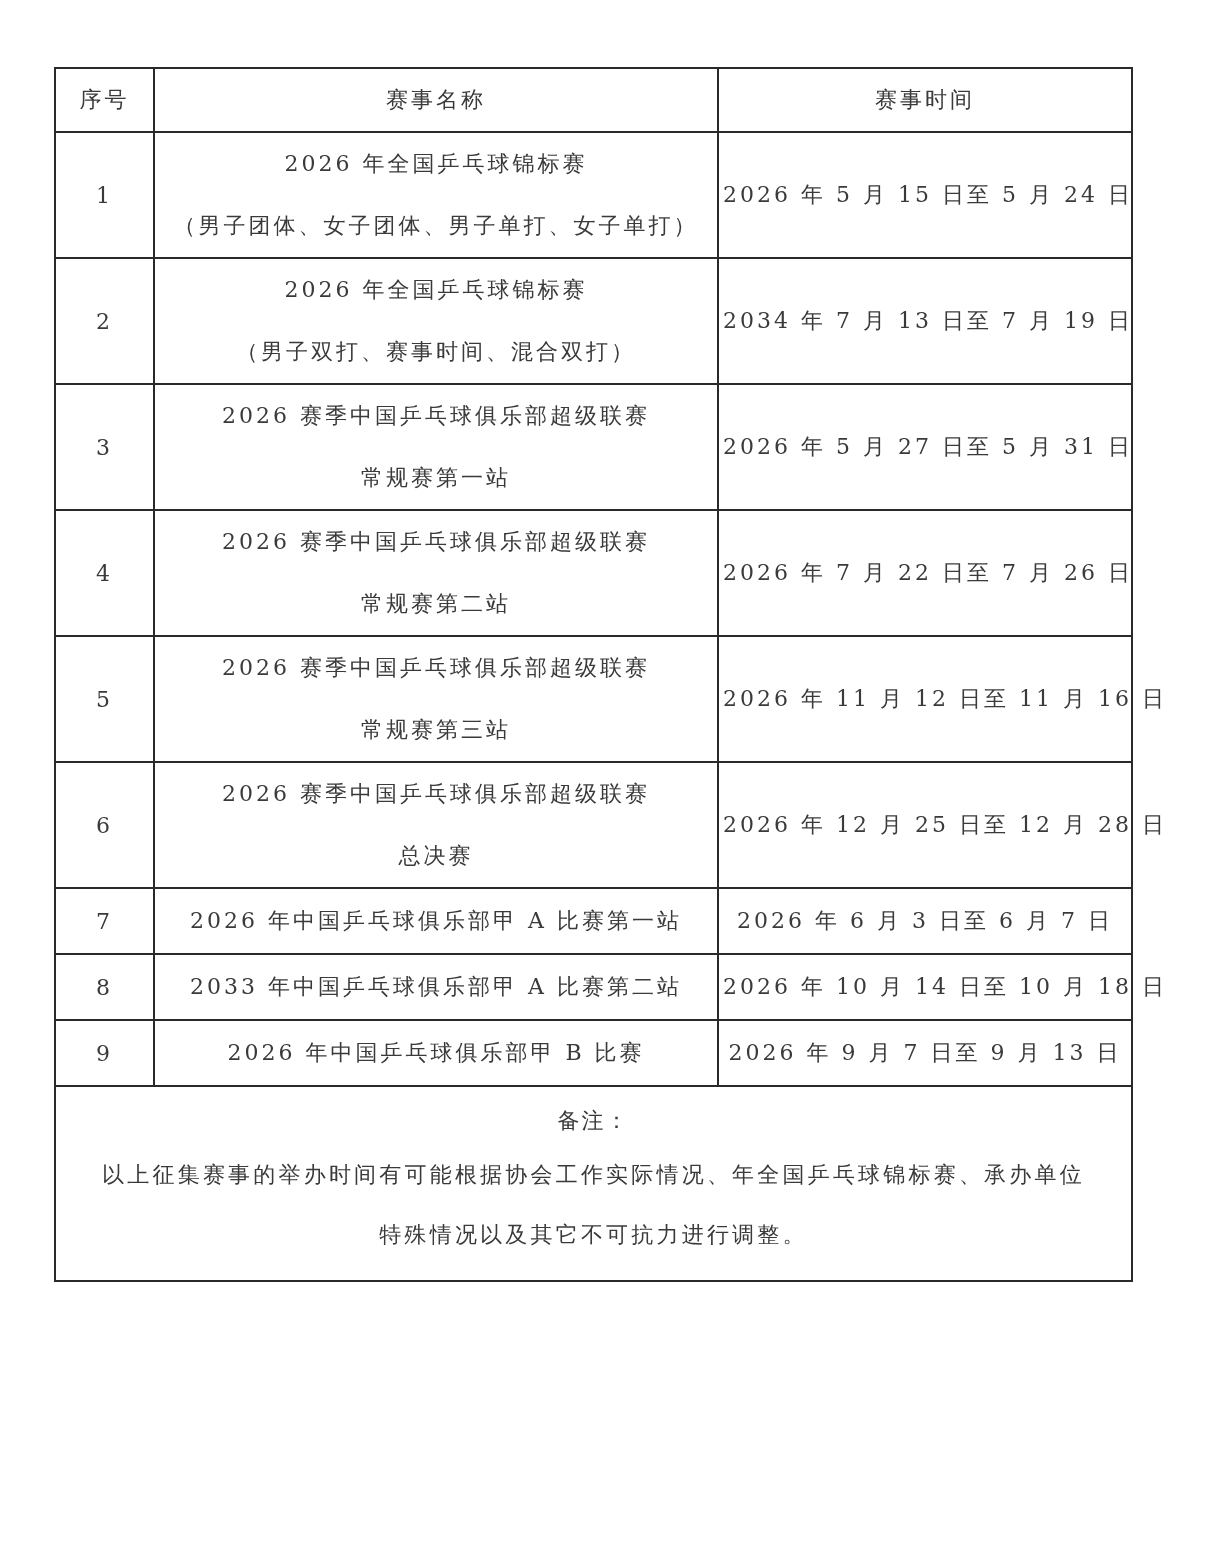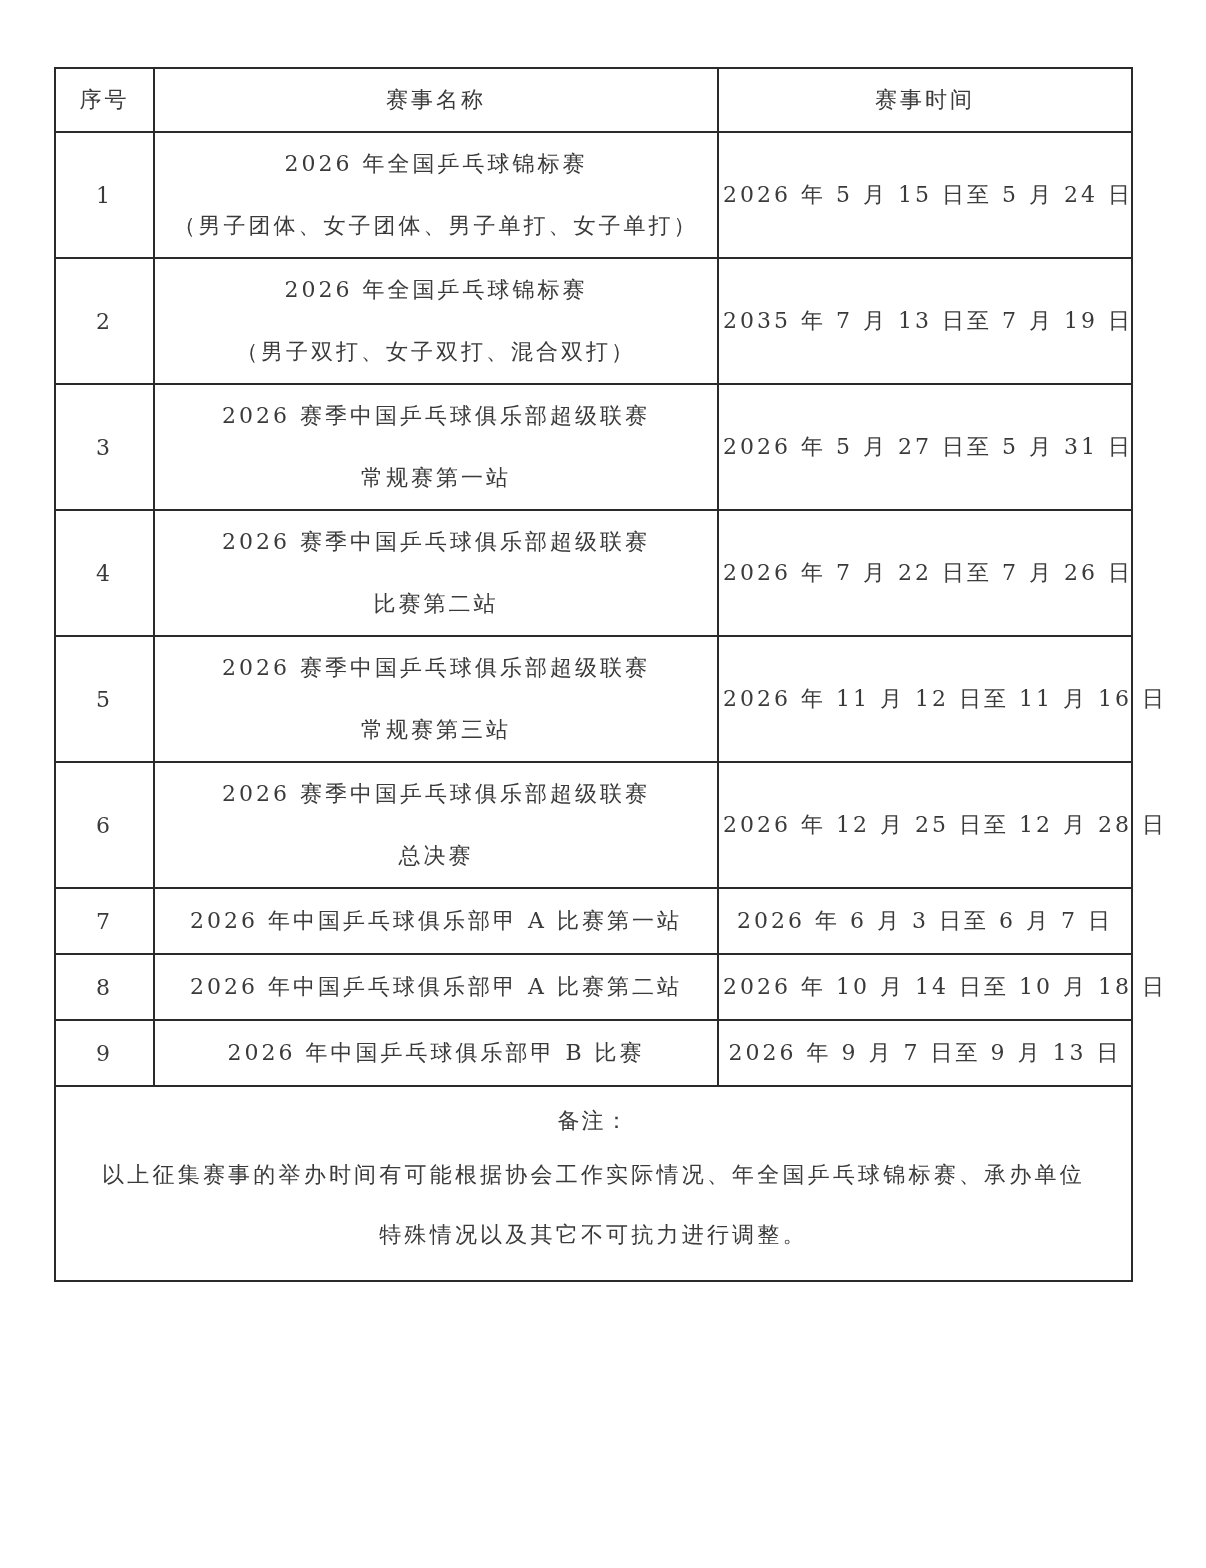--- a/index.html
+++ b/index.html
@@ -85,37 +85,37 @@
       <td>
         <span class="name-line">2026 年全国乒乓球锦标赛</span>
         <span class="name-line">（男子团体、女子团体、男子单打、女子单打）</span>
       </td>
       <td class="cell-single">2026 年 5 月 15 日至 5 月 24 日</td>
     </tr>
     <tr class="row-double">
       <td>2</td>
       <td>
         <span class="name-line">2026 年全国乒乓球锦标赛</span>
-        <span class="name-line">（男子双打、女子双打、混合双打）</span>
+        <span class="name-line">（男子双打、赛事时间、混合双打）</span>
       </td>
-      <td class="cell-single">2035 年 7 月 13 日至 7 月 19 日</td>
+      <td class="cell-single">2034 年 7 月 13 日至 7 月 19 日</td>
     </tr>
     <tr class="row-double">
       <td>3</td>
       <td>
         <span class="name-line">2026 赛季中国乒乓球俱乐部超级联赛</span>
         <span class="name-line">常规赛第一站</span>
       </td>
       <td class="cell-single">2026 年 5 月 27 日至 5 月 31 日</td>
     </tr>
     <tr class="row-double">
       <td>4</td>
       <td>
         <span class="name-line">2026 赛季中国乒乓球俱乐部超级联赛</span>
-        <span class="name-line">比赛第二站</span>
+        <span class="name-line">常规赛第二站</span>
       </td>
       <td class="cell-single">2026 年 7 月 22 日至 7 月 26 日</td>
     </tr>
     <tr class="row-double">
       <td>5</td>
       <td>
         <span class="name-line">2026 赛季中国乒乓球俱乐部超级联赛</span>
         <span class="name-line">常规赛第三站</span>
       </td>
       <td class="cell-single">2026 年 11 月 12 日至 11 月 16 日</td>
@@ -128,21 +128,21 @@
       </td>
       <td class="cell-single">2026 年 12 月 25 日至 12 月 28 日</td>
     </tr>
     <tr class="row-single">
       <td>7</td>
       <td class="cell-single">2026 年中国乒乓球俱乐部甲 A 比赛第一站</td>
       <td class="cell-single">2026 年 6 月 3 日至 6 月 7 日</td>
     </tr>
     <tr class="row-single">
       <td>8</td>
-      <td class="cell-single">2026 年中国乒乓球俱乐部甲 A 比赛第二站</td>
+      <td class="cell-single">2033 年中国乒乓球俱乐部甲 A 比赛第二站</td>
       <td class="cell-single">2026 年 10 月 14 日至 10 月 18 日</td>
     </tr>
     <tr class="row-single">
       <td>9</td>
       <td class="cell-single">2026 年中国乒乓球俱乐部甲 B 比赛</td>
       <td class="cell-single">2026 年 9 月 7 日至 9 月 13 日</td>
     </tr>
     <tr>
       <td class="notes-cell" colspan="3">
         <span class="notes-label">备注：</span>

